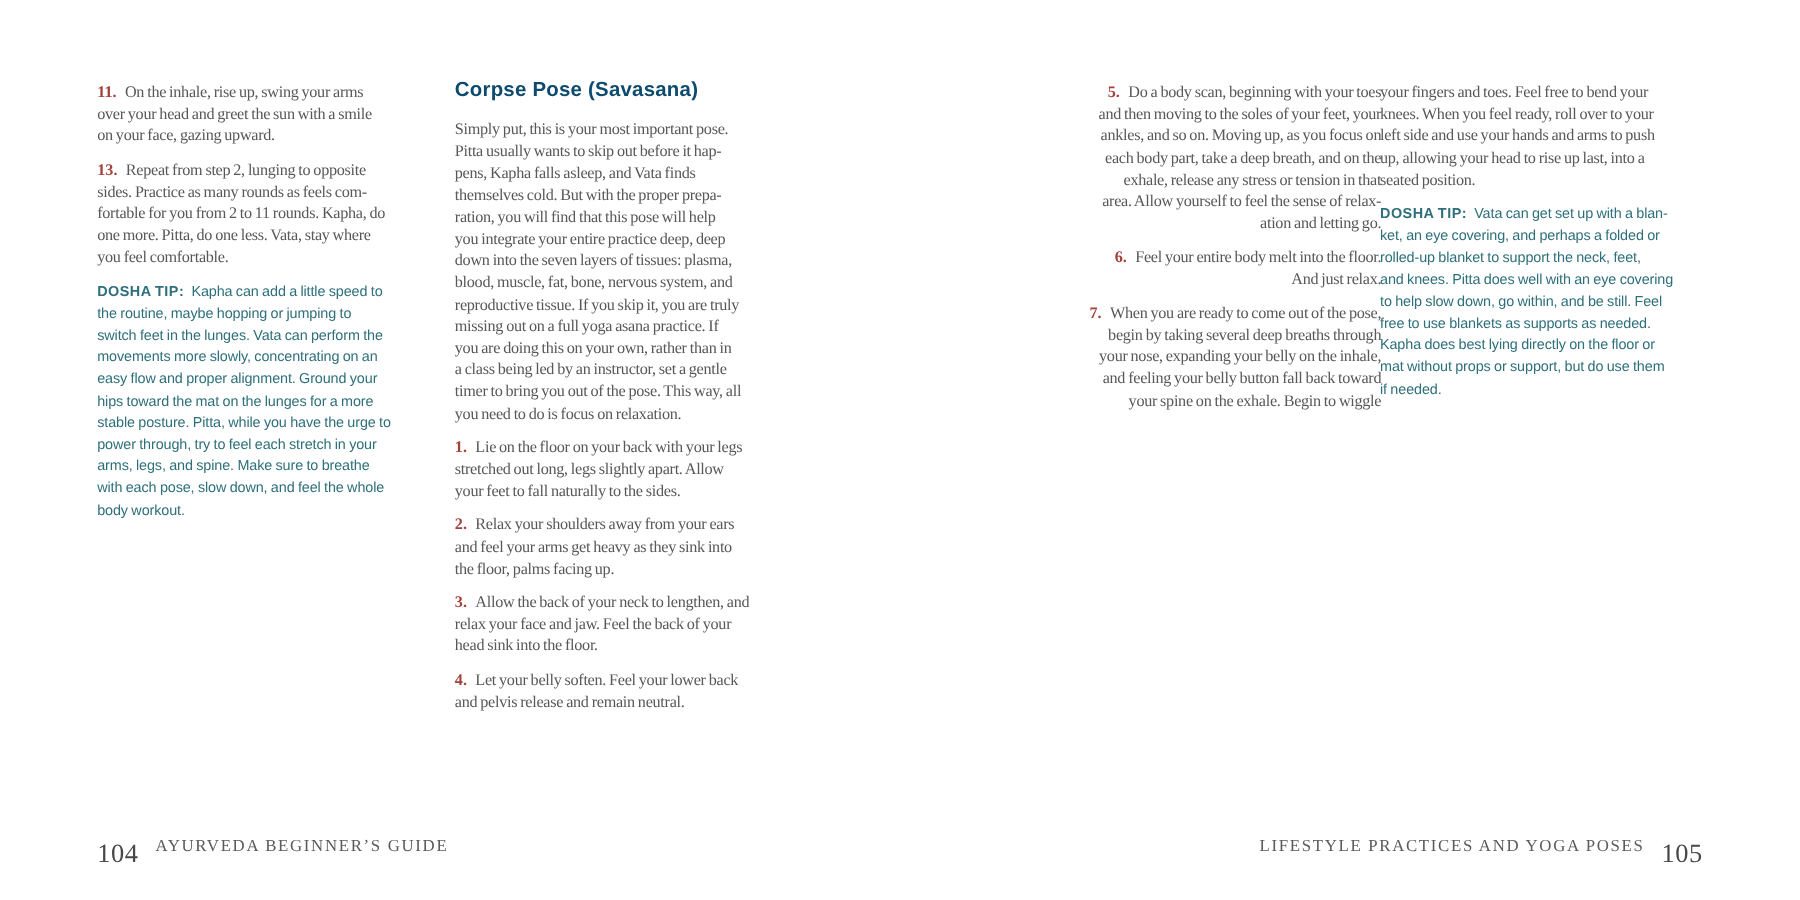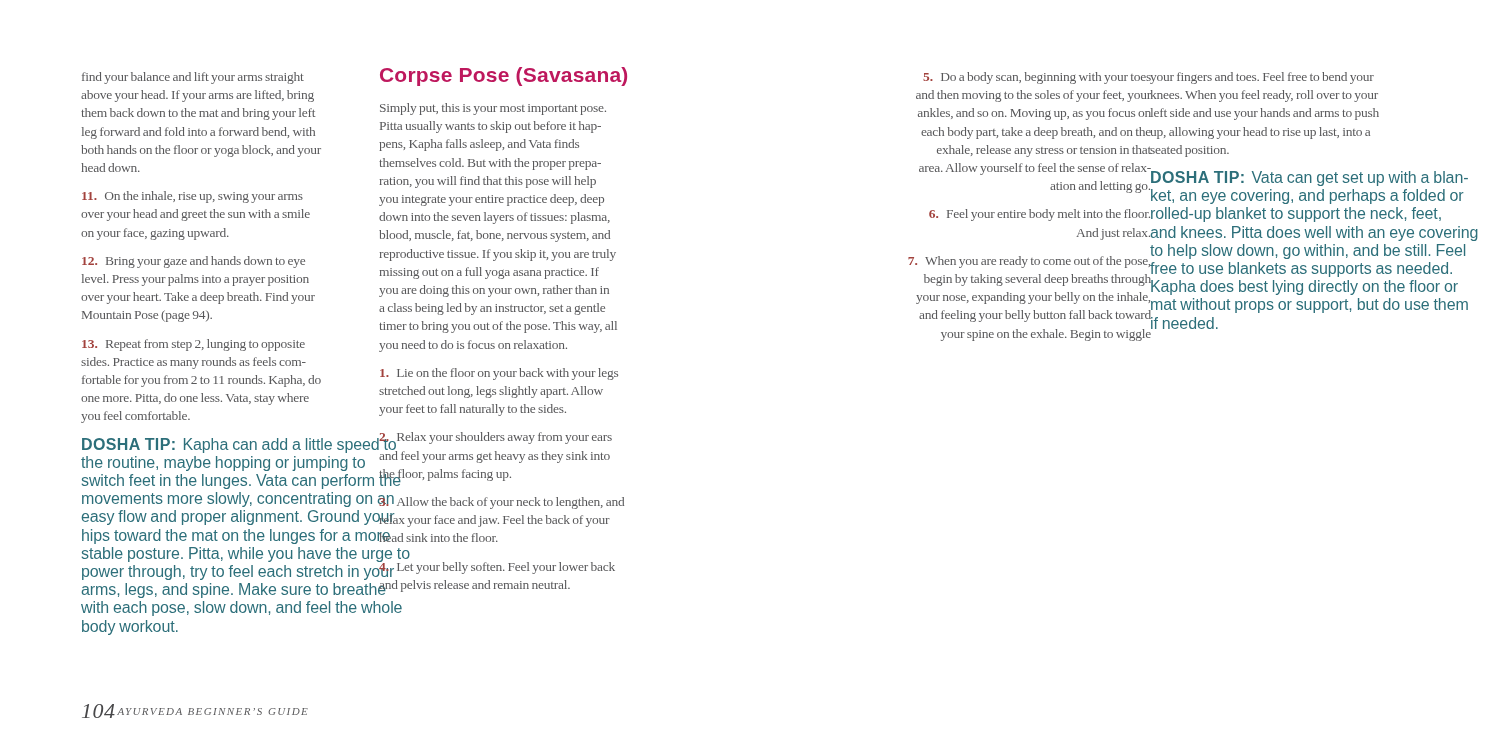--- a/index.html
+++ b/index.html
@@ -31,85 +31,74 @@
     word-spacing: -0.6px;
   }
   .step .num {
     font-weight: bold;
     color: #a2423d;
     margin-right: 7px;
     letter-spacing: 0;
   }
   .section-heading {
     font-family: "Liberation Sans", sans-serif;
-    font-size: 21px;
+    font-size: 17px;
     font-weight: bold;
-    color: #be185d;
+    color: #0c4a6e;
     letter-spacing: 0.2px;
     margin: 0 0 12px 0;
     line-height: 24px;
   }
   .tip {
     white-space: pre;
     font-family: "Liberation Sans", sans-serif;
-    font-size: 16px;
+    font-size: 12px;
     line-height: 18.2px;
     color: #2d6f7a;
     letter-spacing: -0.1px;
     word-spacing: -0.4px;
     margin: 2px 0 0 0;
   }
   .tip .tip-label {
     font-weight: bold;
     letter-spacing: 0.4px;
     margin-right: 6px;
   }
   .footer {
     position: absolute;
     top: 698px;
     display: flex;
-    align-items: center;
-    gap: 2px;
-    font-style: italic;
+    align-items: flex-start;
+    gap: 14px;
   }
   .footer-left  { left: 81px; }
   .footer-right { right: 81px; }
   .page-number {
     font-size: 22px;
     color: #48484a;
     letter-spacing: 0.5px;
   }
   .running-title {
     font-family: "Liberation Serif", serif;
-    font-size: 11px;
+    font-size: 14px;
     letter-spacing: 1.4px;
     color: #5b5b5d;
   }
 </style>
 </head>
 <body>
 
 <div class="spread">
 
   <div class="page page-left">
 
     <div class="col col1">
-      <p class="body-par">find your balance and lift your arms straight
-above your head. If your arms are lifted, bring
-them back down to the mat and bring your left
-leg forward and fold into a forward bend, with
-both hands on the floor or yoga block, and your
-head down.</p>
       <p class="step"><span class="num">11.</span><span>On the inhale, rise up, swing your arms
 over your head and greet the sun with a smile
 on your face, gazing upward.</span></p>
-      <p class="step"><span class="num">12.</span><span>Bring your gaze and hands down to eye
-level. Press your palms into a prayer position
-over your heart. Take a deep breath. Find your
-Mountain Pose (page 94).</span></p>
       <p class="step"><span class="num">13.</span><span>Repeat from step 2, lunging to opposite
 sides. Practice as many rounds as feels com-
 fortable for you from 2 to 11 rounds. Kapha, do
 one more. Pitta, do one less. Vata, stay where
 you feel comfortable.</span></p>
       <p class="tip"><span class="tip-label">DOSHA TIP:</span><span>Kapha can add a little speed to
 the routine, maybe hopping or jumping to
 switch feet in the lunges. Vata can perform the
 movements more slowly, concentrating on an
 easy flow and proper alignment. Ground your
@@ -186,16 +175,20 @@
 ket, an eye covering, and perhaps a folded or
 rolled-up blanket to support the neck, feet,
 and knees. Pitta does well with an eye covering
 to help slow down, go within, and be still. Feel
 free to use blankets as supports as needed.
 Kapha does best lying directly on the floor or
 mat without props or support, but do use them
 if needed.</span></p>
     </div>
 
+    <div class="footer footer-right">
+      <span class="running-title">LIFESTYLE PRACTICES AND YOGA POSES</span>
+      <span class="page-number">105</span>
+    </div>
 
   </div>
 
 </div>
 
 </body></html>

